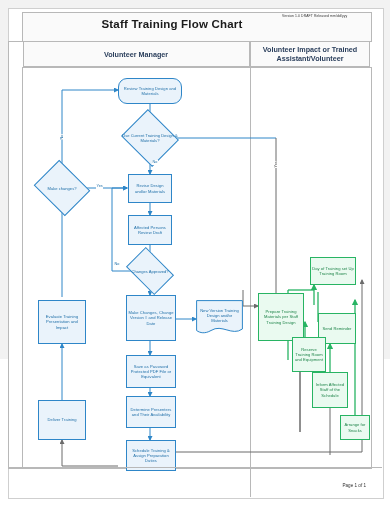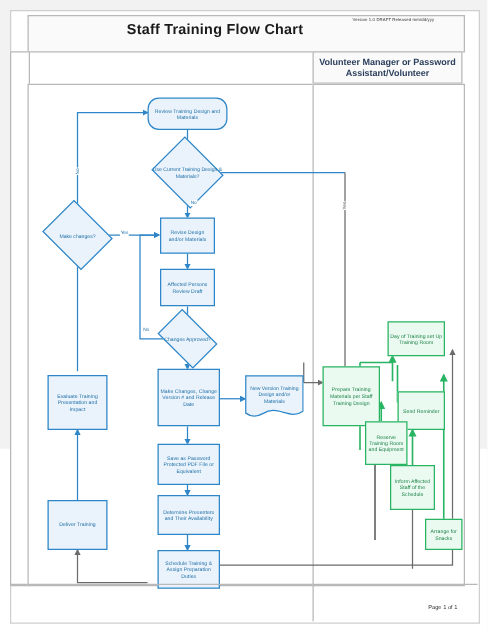--- a/index.html
+++ b/index.html
@@ -87,21 +87,22 @@
 <body>
 
 <div id="page">
 
   <div class="sheet"></div>
 
   <div class="title-band"></div>
   <div class="doc-title">Staff Training Flow Chart</div>
   <div class="version">Version 1.0 DRAFT  Released  mm/dd/yyy</div>
 
-  <div class="lane-hdr" id="lane-hdr-right">Volunteer Manager or Password Assistant/Volunteer</div>
+  <div class="lane-hdr" id="lane-hdr-left">Volunteer Manager</div>
+  <div class="lane-hdr" id="lane-hdr-right">Volunteer Impact or Trained Assistant/Volunteer</div>
 
   <div class="spine"></div>
   <div class="lane-body" id="lane-left"></div>
   <div class="lane-body" id="lane-right"></div>
 
   <div id="canvas">
     <svg width="390" height="505" xmlns="http://www.w3.org/2000/svg">
       <defs>
         <marker id="ab" markerWidth="5" markerHeight="5" refX="4" refY="2.5" orient="auto">
             <path d="M0,0 L5,2.5 L0,5 z" fill="#2e86c8"></path>

